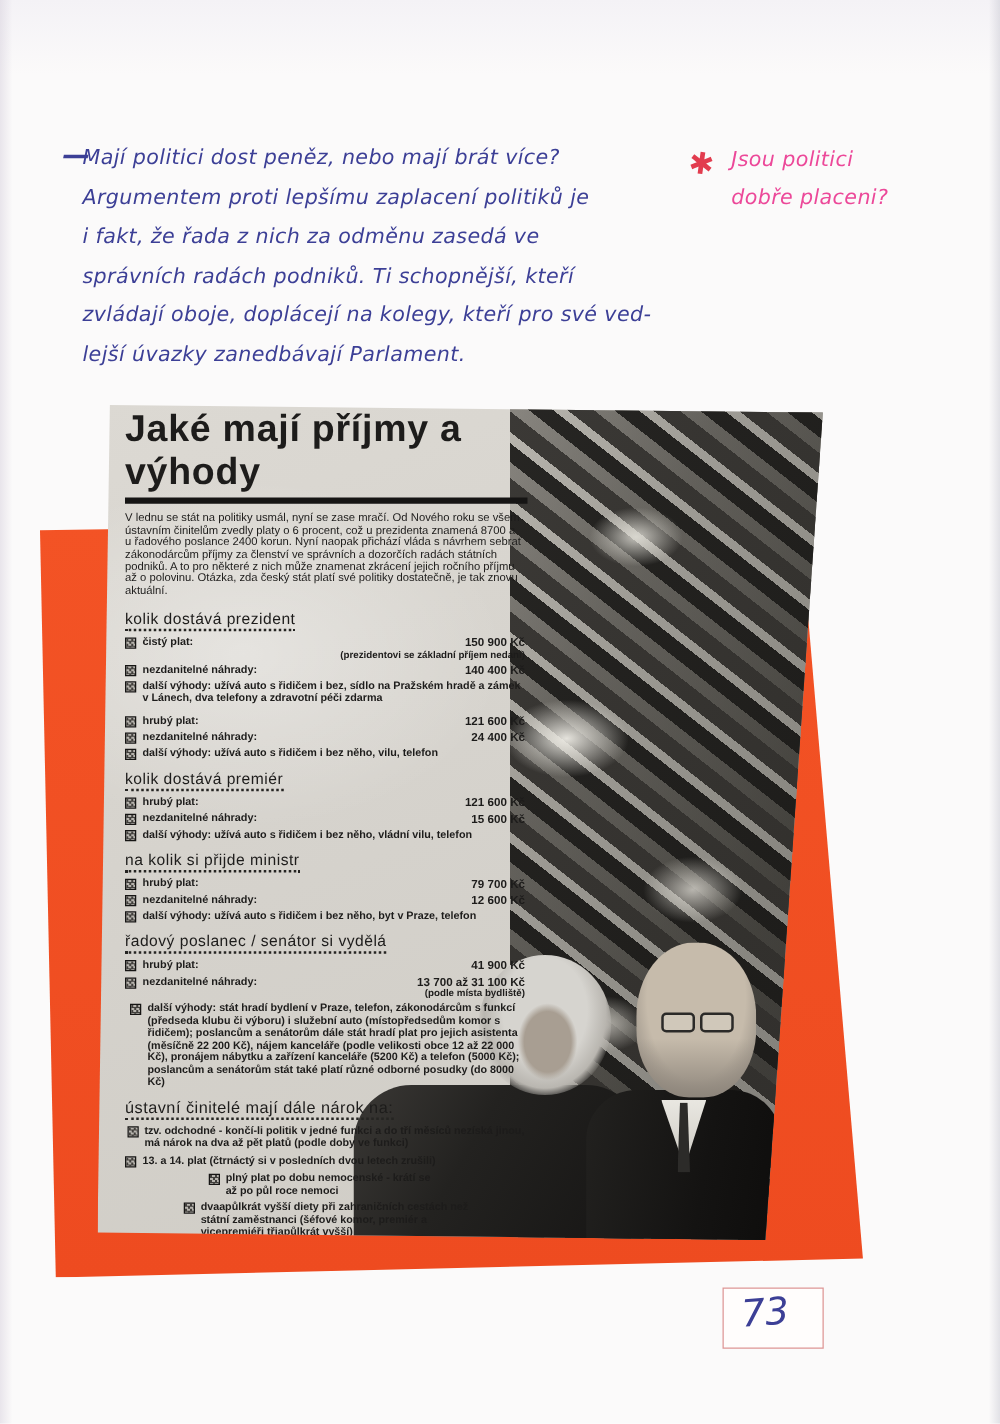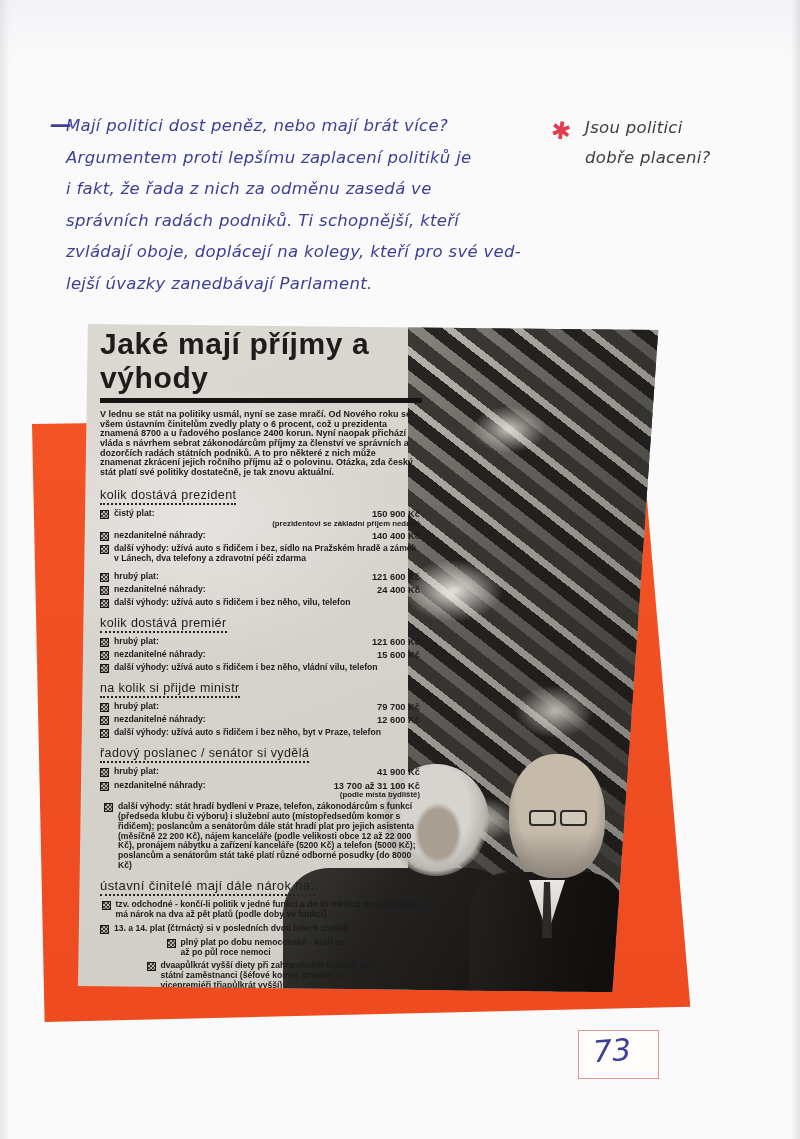--- a/index.html
+++ b/index.html
@@ -15,21 +15,21 @@
 
   
   .hand{color:#3c3f96;font-style:italic;font-family:"DejaVu Sans",sans-serif;}
   .note-dash{position:absolute;left:50px;top:112px;font-size:22px;font-weight:bold;}
   .hand-note{position:absolute;left:66px;top:110px;width:480px;}
   .hand-note .hline{font-size:16.5px;line-height:31.5px;letter-spacing:.3px;white-space:nowrap;}
 
   
   .asterisk{position:absolute;left:551px;top:117px;color:#e23c4e;font-size:24px;
     font-weight:bold;transform:rotate(8deg);font-family:"DejaVu Sans",sans-serif;}
-  .margin-note{position:absolute;left:585px;top:113px;color:#404040;font-style:italic;
+  .margin-note{position:absolute;left:585px;top:113px;color:#ec4899;font-style:italic;
     font-family:"DejaVu Sans",sans-serif;}
   .margin-note .hline{font-size:16.5px;line-height:30px;letter-spacing:.3px;white-space:nowrap;}
 
   
   .orange-sheet{position:absolute;left:28px;top:415px;width:665px;height:607px;
     background:linear-gradient(180deg,#f35325 0,#ee4b20 100%);
     clip-path:polygon(0.6% 1.5%,92% 0%,99.6% 97.5%,2.5% 100%);}
 
   
   .clipping{position:absolute;left:78px;top:322px;width:582px;height:670px;
@@ -72,21 +72,21 @@
     background:linear-gradient(100deg,#22211f 0,#141312 60%,#0e0d0c 100%);}
   .fig-right-shirt{position:absolute;left:246px;top:128px;width:36px;height:54px;
     background:linear-gradient(180deg,#e9e7e1,#cdcac3);clip-path:polygon(0 0,100% 0,52% 100%);}
   .fig-right-tie{position:absolute;left:259px;top:130px;width:10px;height:56px;
     background:#2c2b29;clip-path:polygon(20% 0,80% 0,100% 100%,0 100%);}
 
   
   .article{position:absolute;left:22px;top:5px;width:322px;z-index:3;}
   .a-title{font-size:30px;font-weight:bold;letter-spacing:.6px;
     border-bottom:5px solid #161514;padding-bottom:3px;margin-bottom:7px;}
-  .a-intro{font-size:9px;line-height:1.07;font-weight:bold;margin-bottom:11px;width:318px;}
+  .a-intro{font-size:9px;line-height:1.07;font-weight:normal;margin-bottom:11px;width:318px;}
   .sec{margin-bottom:8px;}
   .sec-h{display:table;font-size:12.5px;font-weight:normal;letter-spacing:.4px;
     border-bottom:2px dotted #252422;padding-bottom:1px;margin-bottom:4px;}
   .row{display:flex;gap:5px;margin:2.5px 0;font-size:8.7px;font-weight:bold;line-height:1.14;justify-content:center;}
   .bullet{flex:none;width:7px;height:7px;margin-top:1px;border:1px solid #161514;
     background:repeating-conic-gradient(#b6b3ad 0% 25%,#413f3c 0% 50%) 0 0/4px 4px;}
   .lbl{flex:none;}
   .val{margin-left:auto;text-align:right;font-size:9.3px;padding-right:2px;}
   .val .note{display:block;font-size:7.8px;font-weight:bold;}
   .txt{flex:1;font-size:8.6px;line-height:1.13;}

